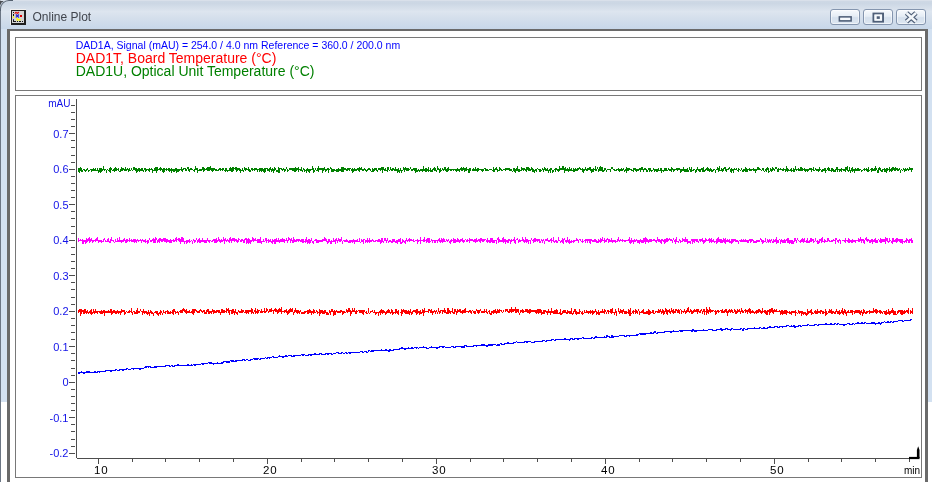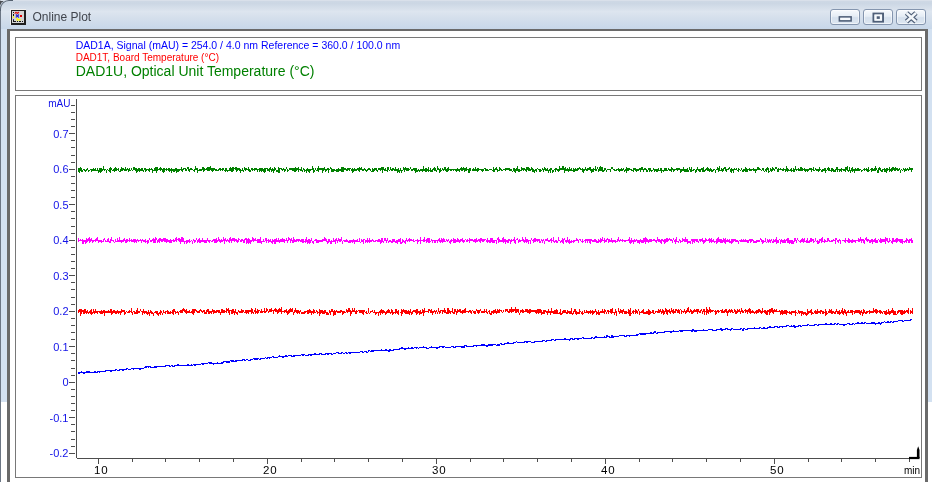--- a/index.html
+++ b/index.html
@@ -47,22 +47,22 @@
         <rect x="12.7" y="6.3" width="3.1" height="2.6" fill="#4f5f78"></rect>
       </svg></div>
     <div style="position:absolute;left:896px;top:8.5px;width:30px;height:16.5px;border:1px solid #8495ae;border-radius:3px;background:linear-gradient(#f7fafd,#e6edf5 45%,#d5e0ed 55%,#dde7f1);box-shadow:inset 0 0 0 1px rgba(255,255,255,0.55)">
 <svg width="28" height="14.5" viewBox="0 0 28 14.5">
         <path d="M9.5 3 L19 11.6 M19 3 L9.5 11.6" stroke="#4f5f78" stroke-width="4.8" fill="none"></path>
         <path d="M9.5 3 L19 11.6 M19 3 L9.5 11.6" stroke="#f2f6fa" stroke-width="2.6" fill="none"></path>
       </svg></div>
   <div style="position:absolute;left:7px;top:29px;width:921px;height:453px;background:#fff;border-left:3px solid #6a6a6a;border-top:2px solid #6a6a6a;border-right:3px solid #6a6a6a"></div>
   <div style="position:absolute;left:15px;top:37px;width:907px;height:54px;border:1px solid #787878;background:#fff"></div>
   <div style="position:absolute;left:15px;top:95px;width:907px;height:383px;border:1px solid #787878;background:#fff"></div>
-  <div style="position:absolute;left:75.7px;top:39.0px;color:#0000ff;font-size:10.5px;line-height:12px;white-space:nowrap">DAD1A, Signal (mAU) = 254.0 / 4.0 nm Reference = 360.0 / 100.0 nm</div>
-    <div style="position:absolute;left:75.7px;top:51.9px;color:#ff0000;font-size:10px;line-height:12px;white-space:nowrap">DAD1T, Board Temperature (°C)</div>
+  <div style="position:absolute;left:75.7px;top:39.0px;color:#0000ff;font-size:10.5px;line-height:12px;white-space:nowrap">DAD1A, Signal (mAU) = 254.0 / 4.0 nm Reference = 360.0 / 200.0 nm</div>
+    <div style="position:absolute;left:75.7px;top:51.9px;color:#ff0000;font-size:14px;line-height:12px;white-space:nowrap">DAD1T, Board Temperature (°C)</div>
     <div style="position:absolute;left:75.7px;top:64.8px;color:#008000;font-size:14px;line-height:12px;white-space:nowrap">DAD1U, Optical Unit Temperature (°C)</div>
   <svg width="932" height="482" viewBox="0 0 932 482" style="position:absolute;left:0;top:0" font-family="Liberation Sans, sans-serif">
 <g shape-rendering="crispEdges">
 <line x1="76.5" y1="99.0" x2="76.5" y2="458.0" stroke="#4d4d4d" stroke-width="1"></line>
 <line x1="76.5" y1="458" x2="909" y2="458" stroke="#4d4d4d" stroke-width="1"></line>
 <line x1="69.0" y1="453.2" x2="75.2" y2="453.2" stroke="#4d4d4d" stroke-width="1"></line>
         <line x1="71.3" y1="446.1" x2="74.5" y2="446.1" stroke="#4d4d4d" stroke-width="1"></line>
         <line x1="71.3" y1="439.0" x2="74.5" y2="439.0" stroke="#4d4d4d" stroke-width="1"></line>
         <line x1="71.3" y1="431.9" x2="74.5" y2="431.9" stroke="#4d4d4d" stroke-width="1"></line>
         <line x1="71.3" y1="424.8" x2="74.5" y2="424.8" stroke="#4d4d4d" stroke-width="1"></line>

